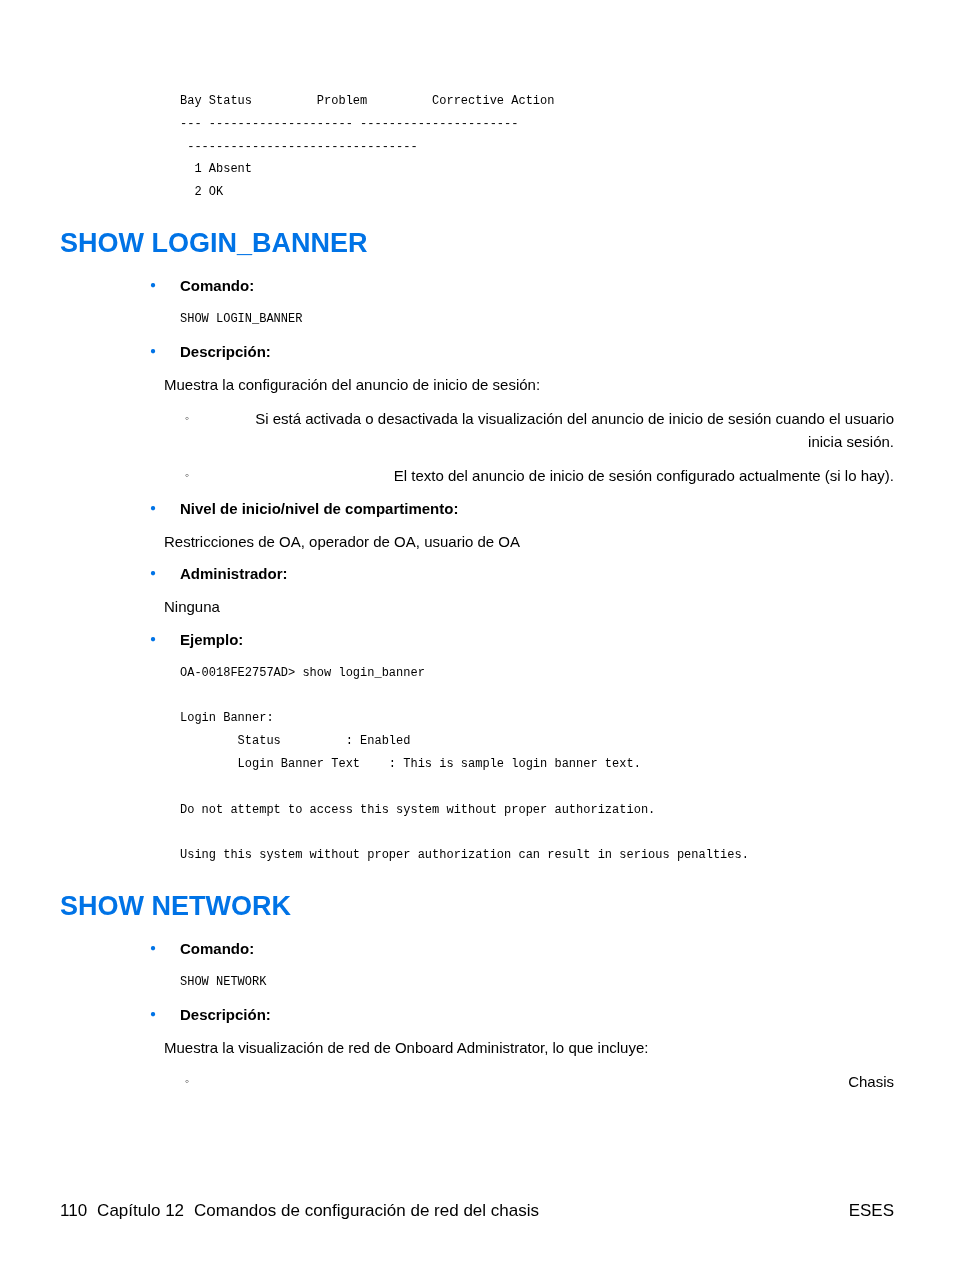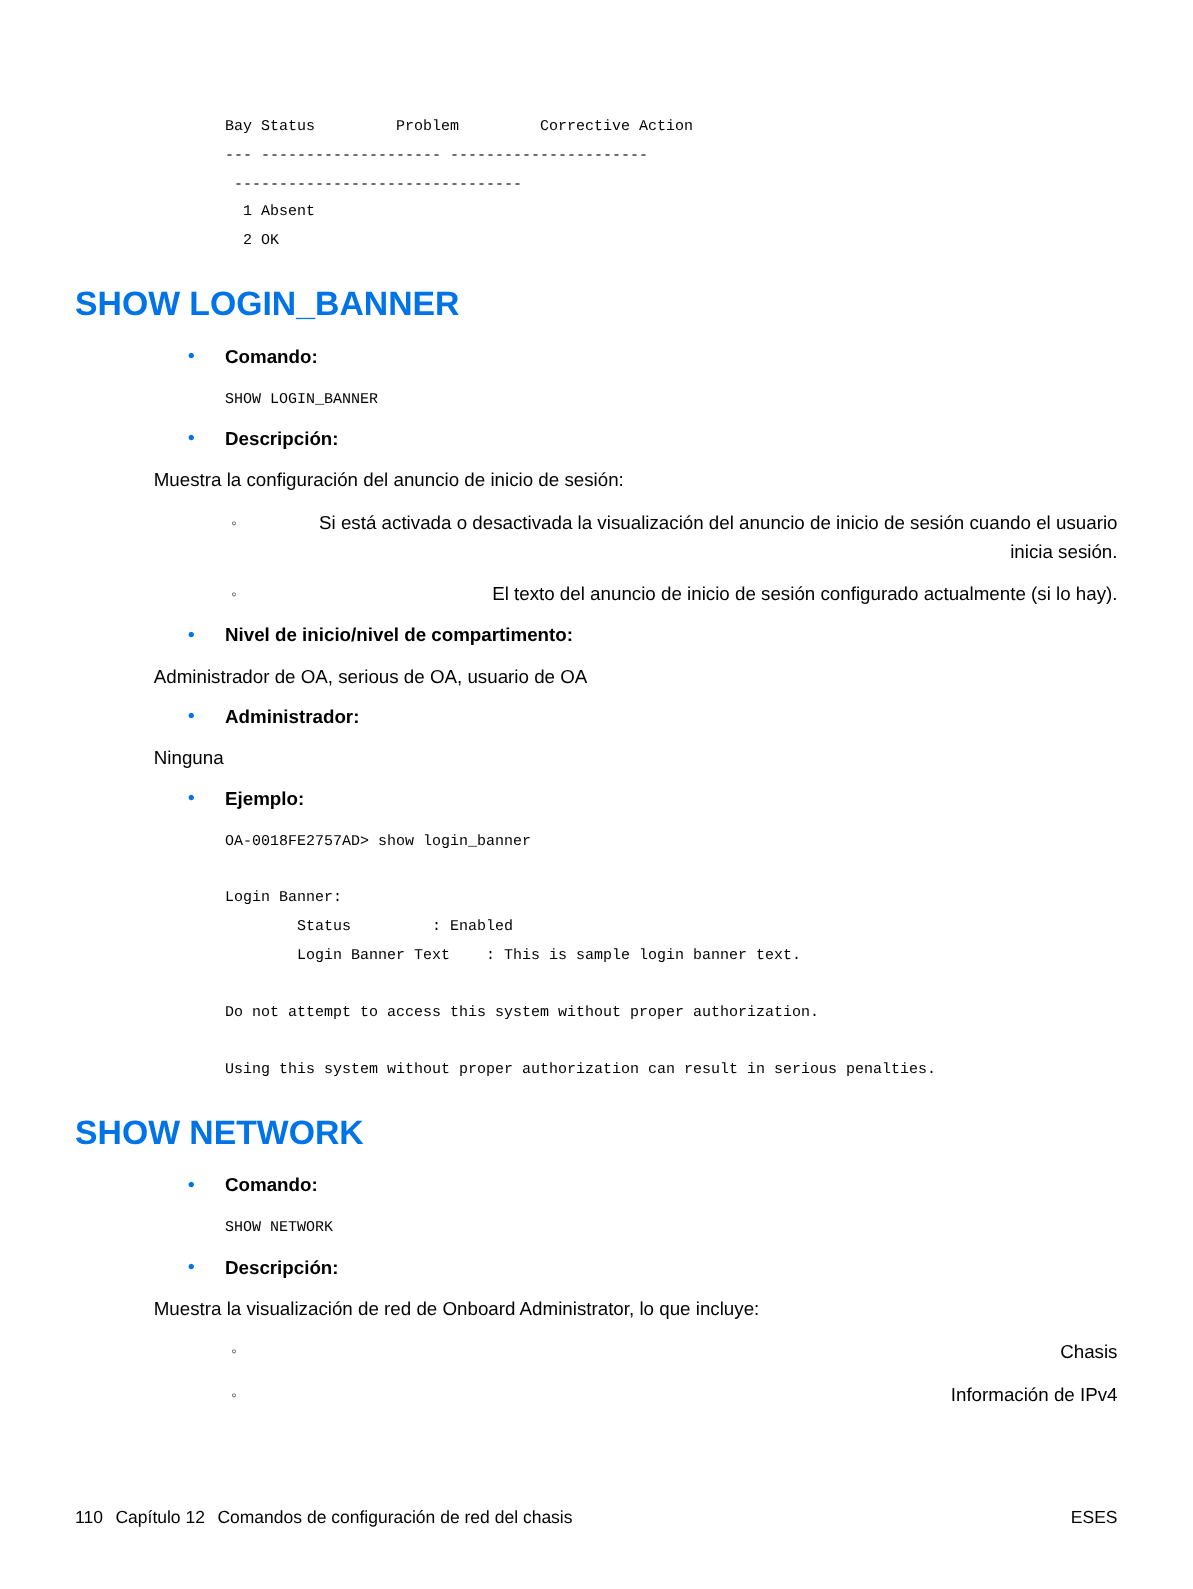--- a/index.html
+++ b/index.html
@@ -63,21 +63,21 @@
       left: 0;
       top: 2px;
       color: #0073e6;
       font-size: 10px;
     }
     .label-bold {
       font-weight: bold;
       margin-top: 31px;
     }
     .desc-text {
-      margin-left: 63px;
+      margin-left: 104px;
       margin-top: 8px;
       margin-bottom: 12px;
       line-height: 1.5;
     }
     ul.sub-list {
       list-style: none;
       margin-left: 125px;
       margin-top: 10px;
     }
     ul.sub-list > li {
@@ -95,21 +95,21 @@
       color: #333;
       font-size: 12px;
     }
     .footer {
       position: absolute;
       bottom: 50px;
       left: 60px;
       right: 60px;
       display: flex;
       justify-content: space-between;
-      font-size: 14px;
+      font-size: 17px;
       gap: 30px;
     }
     .footer-left {
       display: flex;
       gap: 10px;
     }
   </style>
 </head>
 <body>
 
@@ -137,21 +137,21 @@
 <ul class="sub-list">
   <li>Si está activada o desactivada la visualización del anuncio de inicio de sesión cuando el usuario inicia sesión.</li>
   <li>El texto del anuncio de inicio de sesión configurado actualmente (si lo hay).</li>
 </ul>
 
 <ul class="main-list">
   <li>
     <span class="label-bold">Nivel de inicio/nivel de compartimento:</span>
   </li>
 </ul>
-<div class="desc-text">Administrador de OA, serious de OA, usuario de OA</div>
+<div class="desc-text">Restricciones de OA, operador de OA, usuario de OA</div>
 
 <ul class="main-list">
   <li>
     <span class="label-bold">Administrador:</span>
   </li>
 </ul>
 <div class="desc-text">Ninguna</div>
 
 <ul class="main-list">
   <li>
@@ -178,21 +178,20 @@
 <div class="mono code-inline">SHOW NETWORK</div>
 
 <ul class="main-list">
   <li>
     <span class="label-bold">Descripción:</span>
   </li>
 </ul>
 <div class="desc-text">Muestra la visualización de red de Onboard Administrator, lo que incluye:</div>
 <ul class="sub-list">
   <li>Chasis</li>
-  <li>Información de IPv4</li>
 </ul>
 
 <div class="footer">
   <div class="footer-left">
     <span>110</span>
     <span>Capítulo 12</span>
     <span>Comandos de configuración de red del chasis</span>
   </div>
   <div>ESES</div>
 </div>

